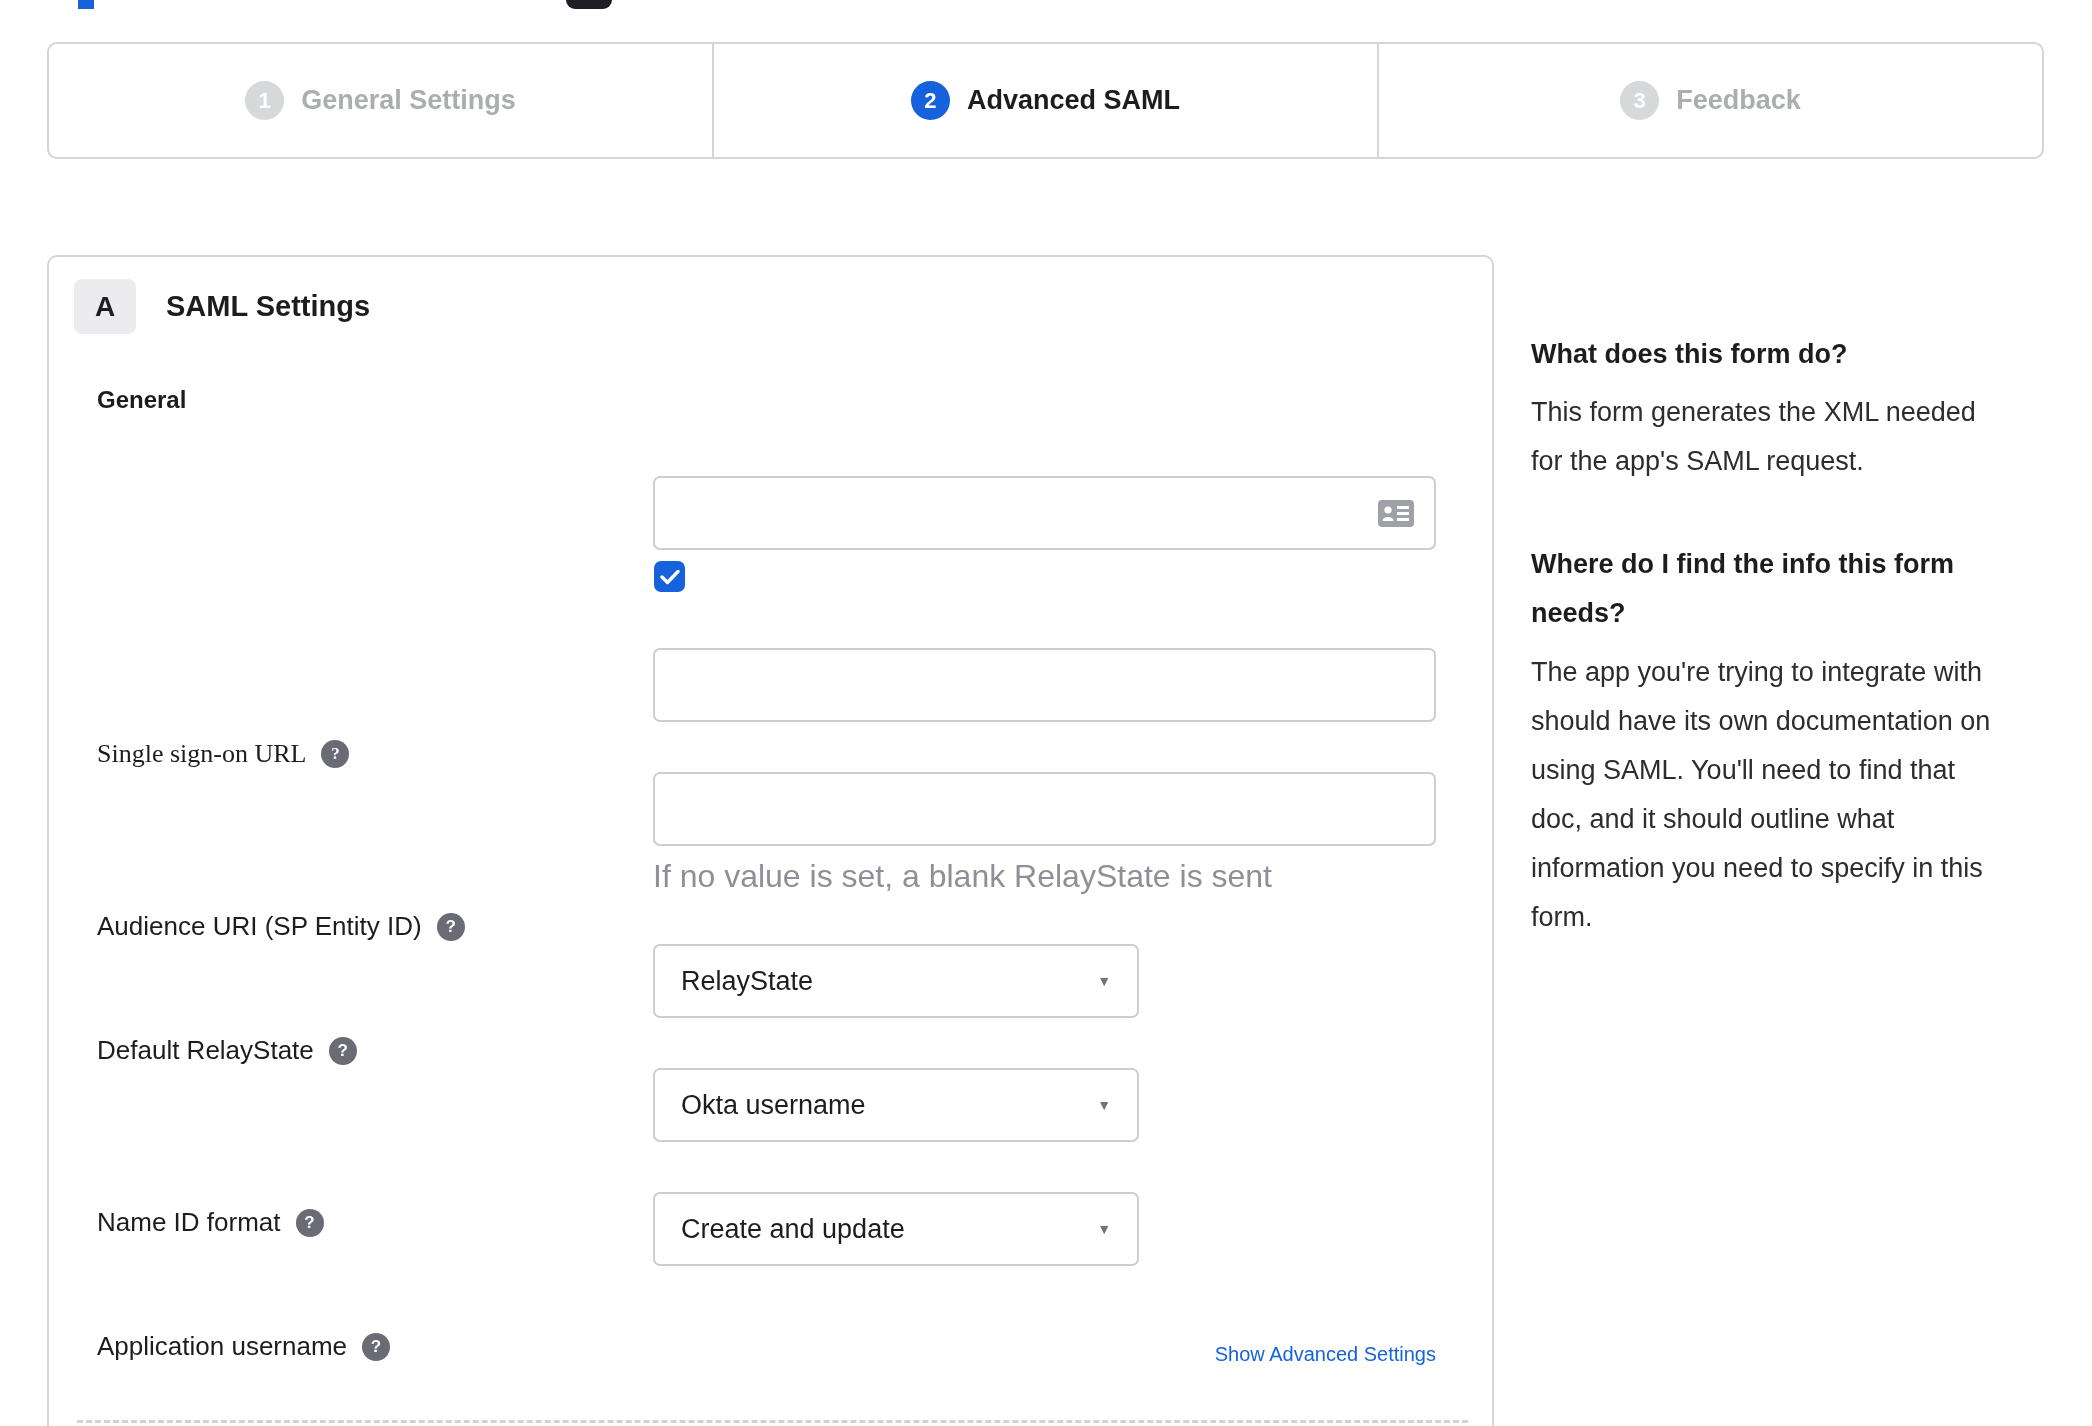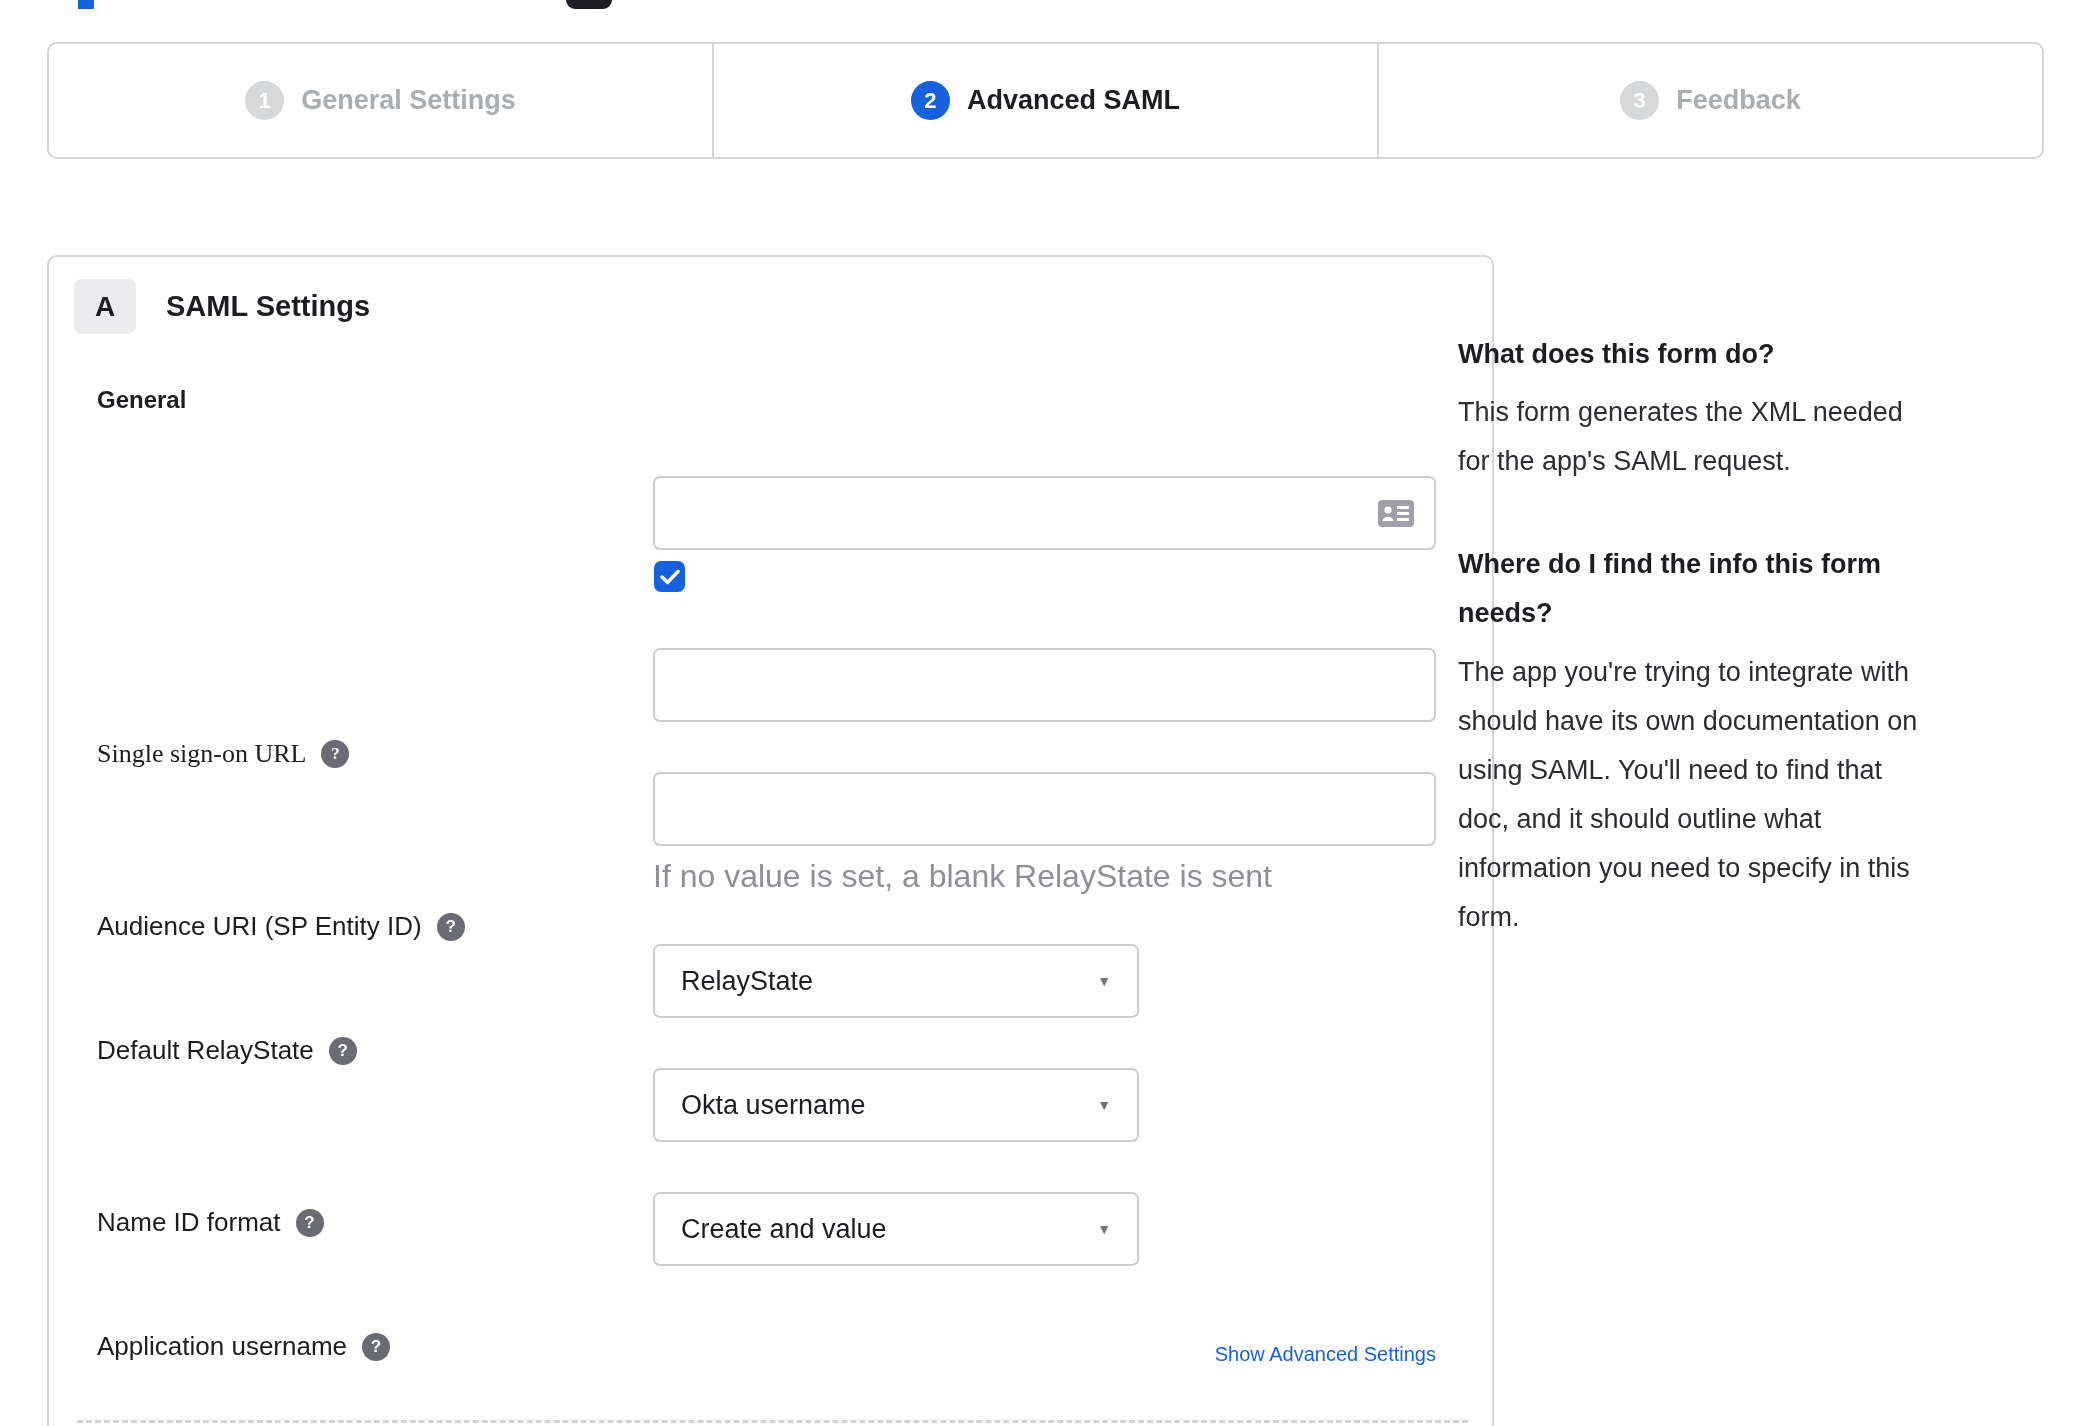--- a/index.html
+++ b/index.html
@@ -55,21 +55,21 @@
               font-size:27px; cursor:pointer; }
   .dropdown .caret { margin-left:auto; font-size:14px; color:#72727c; }
 
   .adv-link-row { left:604px; top:1086px; width:783px; text-align:right; }
   .adv-link { color:#1662dd; font-size:20px; font-weight:500; text-decoration:none; }
 
   .dashed-divider { left:28px; top:1163px; width:1391px; height:0;
                     border-top:3px dashed #d2d2d6; }
 
   
-  .sb { left:1458px; width:510px; }
+  .sb { left:1531px; width:510px; }
   .sb-h { font-size:27px; font-weight:bold; line-height:49px; white-space:pre-line; }
   .sb-p { font-size:27px; line-height:49px; color:#2c2c31; white-space:pre-line; }
 </style>
 </head>
 <body>
 
 <div class="abs artifact-blue"></div>
 <div class="abs artifact-dark"></div>
 
 <div class="abs stepper">
@@ -145,21 +145,21 @@
   <div class="abs field-label" style="left:48px; top:1074px;">
     <span>Application username</span>
     <span class="help">?</span>
   </div>
   <div class="abs dropdown" style="left:604px; top:811px;">
     <span>Okta username</span>
     <span class="caret">▼</span>
   </div>
 
   <div class="abs dropdown" style="left:604px; top:935px;">
-    <span>Create and value</span>
+    <span>Create and update</span>
     <span class="caret">▼</span>
   </div>
 
   <div class="abs adv-link-row">
     <a href="#" class="adv-link">Show Advanced Settings</a>
   </div>
 
   <div class="abs dashed-divider"></div>
 </div>
 

